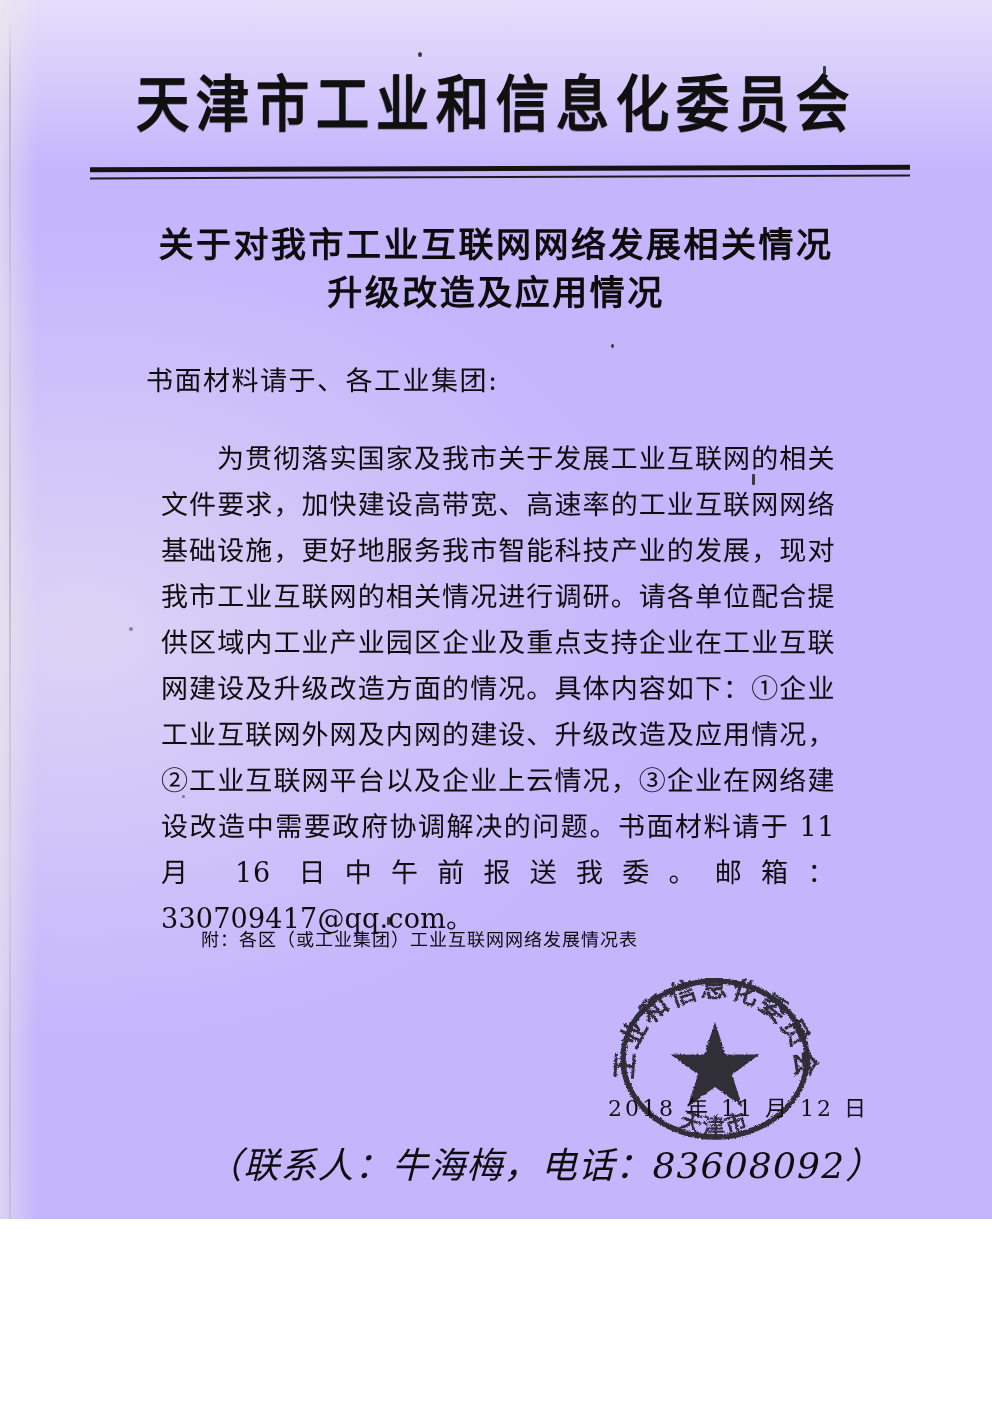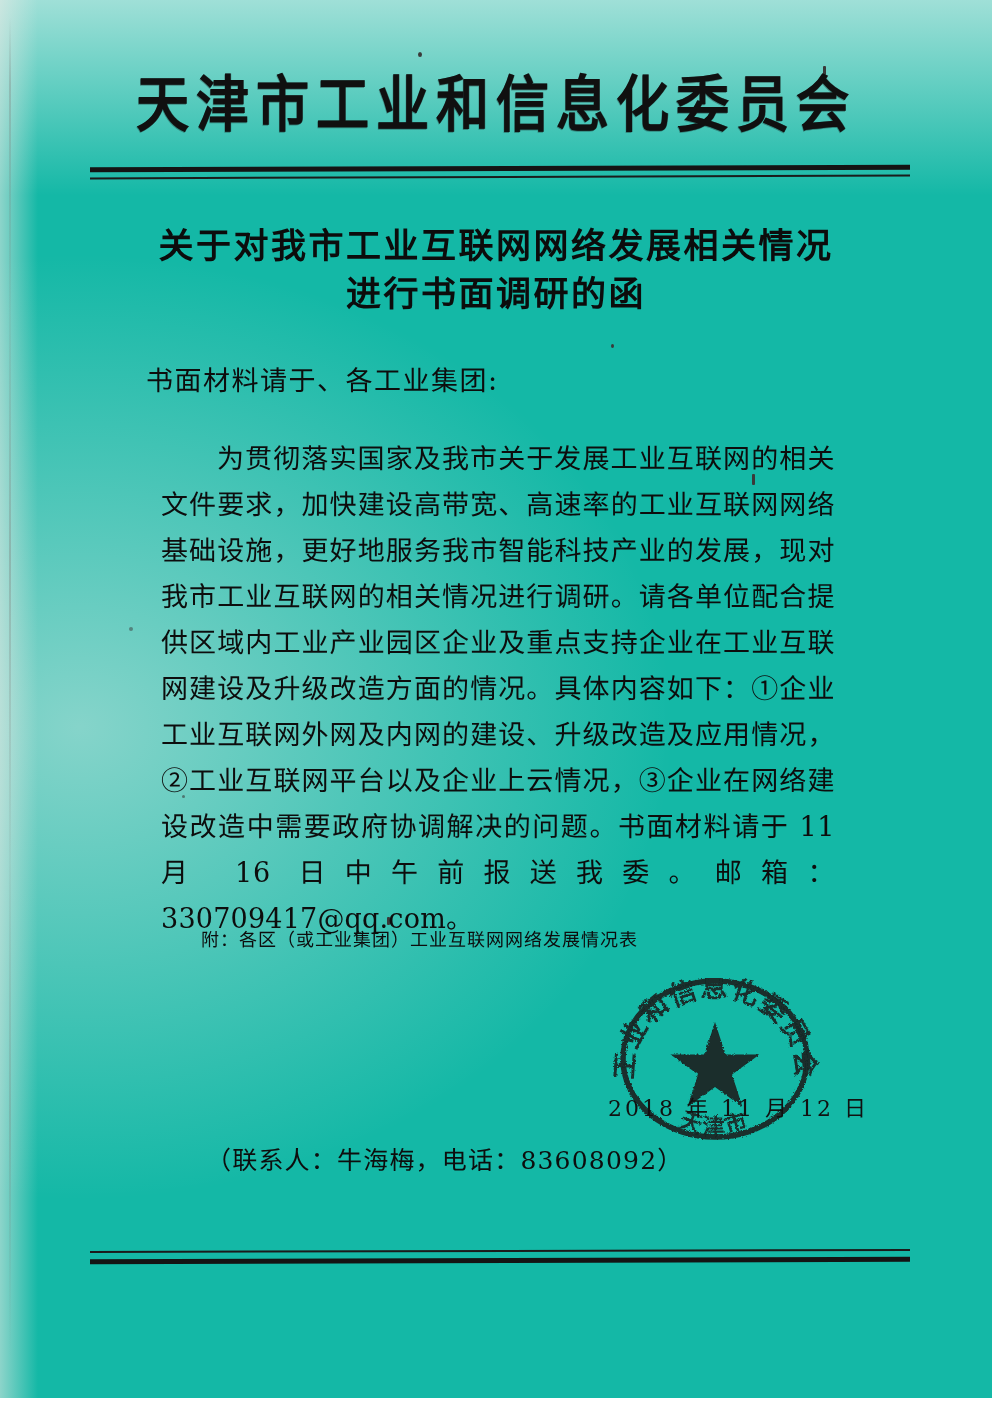--- a/index.html
+++ b/index.html
@@ -5,23 +5,23 @@
 <style>
   html, body {
     margin: 0;
     padding: 0;
     background: #ffffff;
   }
 
   .page {
     position: relative;
     width: 992px;
-    height: 1398px;
+    height: 1219px;
     margin: 0 auto;
-    background: #14b8a6;
+    background: #c4b5fd;
     overflow: hidden;
     font-family: "DejaVu Serif", "Liberation Serif", serif;
     color: #0d0d0d;
   }
 
   
   .paper-tint {
     position: absolute;
     inset: 0;
     background:
@@ -113,21 +113,21 @@
     transform: rotate(-0.16deg);
   }
 
   
   .doc-title {
     position: absolute;
     left: 96px;
     right: 96px;
     top: 222px;
     text-align: center;
-    font-family: Liberation Sans, sans-serif;
+    font-family: Liberation Serif, serif;
     font-weight: 700;
     font-size: 35px;
     line-height: 48px;
     letter-spacing: 2.5px;
     color: #0c0c0c;
   }
   .doc-title .ln2 { display: block; }
 
   
   .salutation {
@@ -197,24 +197,25 @@
     font-size: 22px;
     line-height: 1;
     letter-spacing: 3px;
     color: #111111;
   }
 
   .contact {
     position: absolute;
     left: 206px;
     top: 1148px;
-    font-size: 25px;
+    font-size: 36px;
     line-height: 1;
     letter-spacing: 1.2px;
     color: #0d0d0d;
+    font-style: italic;
   }
 </style>
 </head>
 <body>
 
 <div class="page">
 
   <div class="paper-tint"></div>
   <div class="scan-edge"></div>
 
@@ -230,21 +231,21 @@
     <div class="masthead-title">天津市工业和信息化委员会</div>
   </div>
 
   <div class="rule-top">
     <div class="thick"></div>
     <div class="thin"></div>
   </div>
 
   <div class="doc-title">
     <span>关于对我市工业互联网网络发展相关情况</span>
-    <span class="ln2">进行书面调研的函</span>
+    <span class="ln2">升级改造及应用情况</span>
   </div>
 
   <div class="salutation">书面材料请于、各工业集团:</div>
 
   <div class="body-block">
     <p><span>为贯彻落实国家及我市关于发展工业互联网的相关文件要求，加快建设高带宽、高速率的工业互联网网络基础设施，更好地服务我市智能科技产业的发展，现对我市工业互联网的相关情况进行调研。请各单位配合提供区域内工业产业园区企业及重点支持企业在工业互联网建设及升级改造方面的情况。具体内容如下：①企业工业互联网外网及内网的建设、升级改造及应用情况，②工业互联网平台以及企业上云情况，③企业在网络建设改造中需要政府协调解决的问题。书面材料请于 11 月 16 日中午前报送我委。邮箱：</span><span class="email-run">330709417@qq.com。</span></p>
   </div>
 
   <div class="attachment">附：各区（或工业集团）工业互联网网络发展情况表</div>
 

